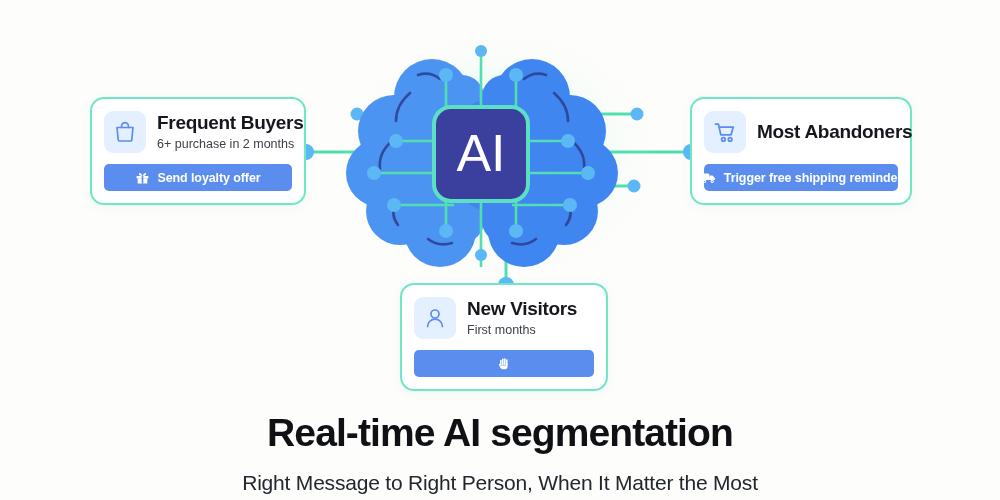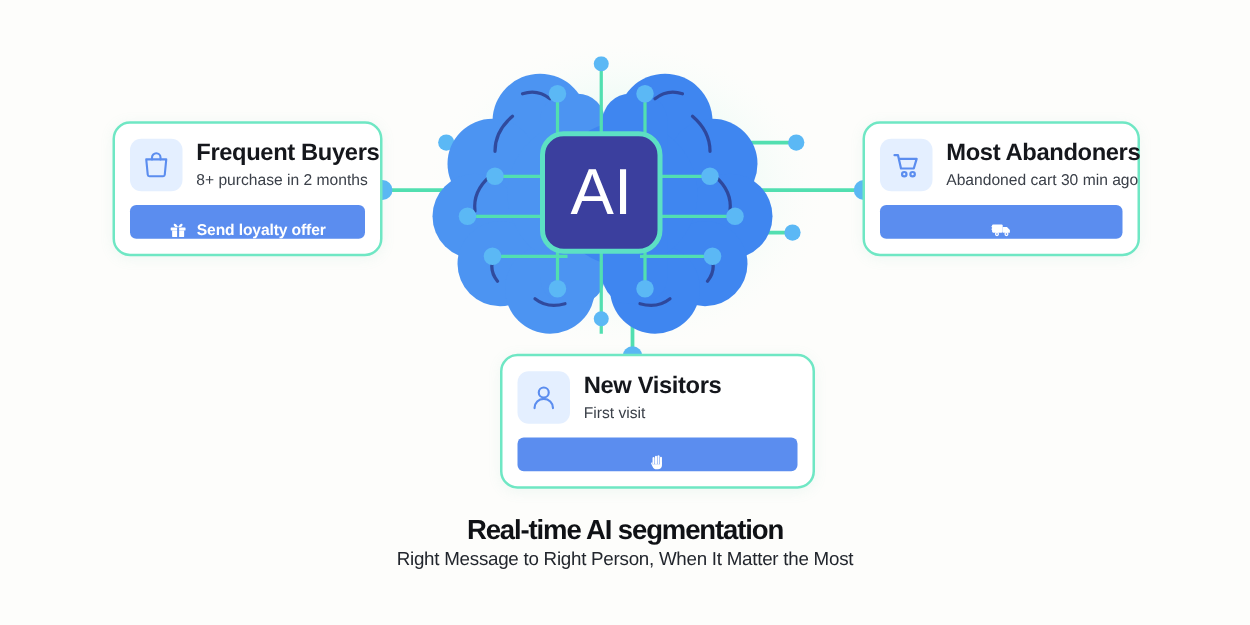--- a/index.html
+++ b/index.html
@@ -87,21 +87,21 @@
     white-space: nowrap;
   }
   .cta {
     margin-top: 11px;
     background: #5b8def;
     border: none;
     border-radius: 5px;
     height: 27px;
     width: 100%;
     display: flex;
-    align-items: flex-end;
+    align-items: center;
     justify-content: center;
     gap: 7px;
     cursor: pointer;
     padding: 0 8px;
     box-sizing: border-box;
   }
   .cta-label {
     color: #ffffff;
     font-size: 12.5px;
     font-weight: bold;
@@ -109,40 +109,40 @@
     white-space: nowrap;
   }
   .cta-ico {
     display: flex;
     align-items: center;
     flex: 0 0 auto;
   }
 
   #card-frequent  { left: 90px;  top: 97px;  width: 216px; }
   #card-cart      { left: 690px; top: 97px;  width: 222px; }
-  #card-visitors  { left: 400px; top: 283px; width: 252px; }
+  #card-visitors  { left: 400px; top: 283px; width: 208px; }
 
   
   .footer {
     position: absolute;
     left: 0;
     top: 412px;
     width: 1000px;
     text-align: center;
   }
   .footer-title {
-    font-size: 22px;
+    font-size: 39px;
     font-weight: bold;
     color: #0f1115;
     letter-spacing: -0.9px;
     line-height: 1.1;
   }
   .footer-sub {
-    margin-top: 3px;
-    font-size: 15px;
+    margin-top: 16px;
+    font-size: 21px;
     color: #22262d;
     letter-spacing: -0.2px;
   }
 </style>
 </head>
 <body>
 
 <div id="stage">
 
   <svg class="wires" viewBox="0 0 1000 500" xmlns="http://www.w3.org/2000/svg">
@@ -250,21 +250,21 @@
   <div class="card" id="card-frequent">
     <div class="card-top">
       <div class="icon-box">
         <svg width="24" height="24" viewBox="0 0 24 24" fill="none" stroke="#5b8def" stroke-width="1.7" stroke-linecap="round" stroke-linejoin="round">
           <path d="M4 7.5h16l-1.2 12.3a1.3 1.3 0 0 1-1.3 1.2H6.5a1.3 1.3 0 0 1-1.3-1.2z"></path>
           <path d="M8.6 7.5V6a3.4 3.4 0 0 1 6.8 0v1.5"></path>
         </svg>
       </div>
       <div class="card-texts">
         <div class="card-title">Frequent Buyers</div>
-        <div class="card-sub">8+ purchase in 2 months</div>
+        <div class="card-sub">6+ purchase in 2 months</div>
       </div>
     </div>
     <button class="cta">
       <span class="cta-ico">
         <svg width="15" height="15" viewBox="0 0 24 24" fill="#ffffff">
           <rect x="2.5" y="9.5" width="19" height="4" rx="0.6"></rect>
           <rect x="4.3" y="13.5" width="15.4" height="8.2" rx="0.6"></rect>
           <rect x="10.7" y="9.5" width="2.6" height="12.2" fill="#5b8def"></rect>
           <path d="M11.9 9 C10 5.6 8.3 4.2 7 4.8 5.8 5.4 6.3 7.6 8.2 9z"></path>
           <path d="M12.1 9 C14 5.6 15.7 4.2 17 4.8 18.2 5.4 17.7 7.6 15.8 9z"></path>
@@ -278,50 +278,50 @@
     <div class="card-top">
       <div class="icon-box">
         <svg width="25" height="25" viewBox="0 0 24 24" fill="none" stroke="#5b8def" stroke-width="1.7" stroke-linecap="round" stroke-linejoin="round">
           <path d="M2.5 4h2.7l2.3 10.2h9.8l2.2-7.4H6.3"></path>
           <circle cx="10" cy="18.6" r="1.7"></circle>
           <circle cx="16.4" cy="18.6" r="1.7"></circle>
         </svg>
       </div>
       <div class="card-texts">
         <div class="card-title">Most Abandoners</div>
-        <div class="card-sub">Abandoned cart 30 min ago</div>
       </div>
     </div>
     <button class="cta">
       <span class="cta-ico">
         <svg width="17" height="15" viewBox="0 0 26 20" fill="#ffffff">
           <rect x="1" y="4" width="13" height="10" rx="1.4"></rect>
           <path d="M14 7h5.2l3.6 3.9V14H14z"></path>
           <circle cx="7" cy="15.8" r="2.5"></circle>
           <circle cx="18.6" cy="15.8" r="2.5"></circle>
           <circle cx="7" cy="15.8" r="1" fill="#5b8def"></circle>
           <circle cx="18.6" cy="15.8" r="1" fill="#5b8def"></circle>
           <rect x="0" y="6" width="3" height="1.4" rx="0.7"></rect>
           <rect x="0" y="9" width="4.5" height="1.4" rx="0.7"></rect>
         </svg>
       </span>
+      <span class="cta-label">Trigger free shipping reminder</span>
     </button>
   </div>
 
   <div class="card" id="card-visitors">
     <div class="card-top">
       <div class="icon-box">
         <svg width="24" height="24" viewBox="0 0 24 24" fill="none" stroke="#5b8def" stroke-width="1.7" stroke-linecap="round" stroke-linejoin="round">
           <circle cx="12" cy="8" r="4"></circle>
           <path d="M4.6 20.5a7.4 7.4 0 0 1 14.8 0"></path>
         </svg>
       </div>
       <div class="card-texts">
         <div class="card-title">New Visitors</div>
-        <div class="card-sub">First visit</div>
+        <div class="card-sub">First months</div>
       </div>
     </div>
     <button class="cta">
       <span class="cta-ico">
         <svg width="14" height="14" viewBox="0 0 24 24" fill="#ffffff">
           <rect x="5.2" y="4.5" width="2.7" height="10" rx="1.35"></rect>
           <rect x="8.6" y="2.6" width="2.7" height="12" rx="1.35"></rect>
           <rect x="12" y="2.2" width="2.7" height="12.4" rx="1.35"></rect>
           <rect x="15.4" y="4" width="2.7" height="10.6" rx="1.35"></rect>
           <path d="M5.2 11.5c-1.6 0-2.4 1.1-1.7 2.5l2 4c1 2 2.8 3.2 5.1 3.2h2c3.1 0 5.5-2 5.5-5.1v-4.6h-2.7v3H5.2z"></path>

